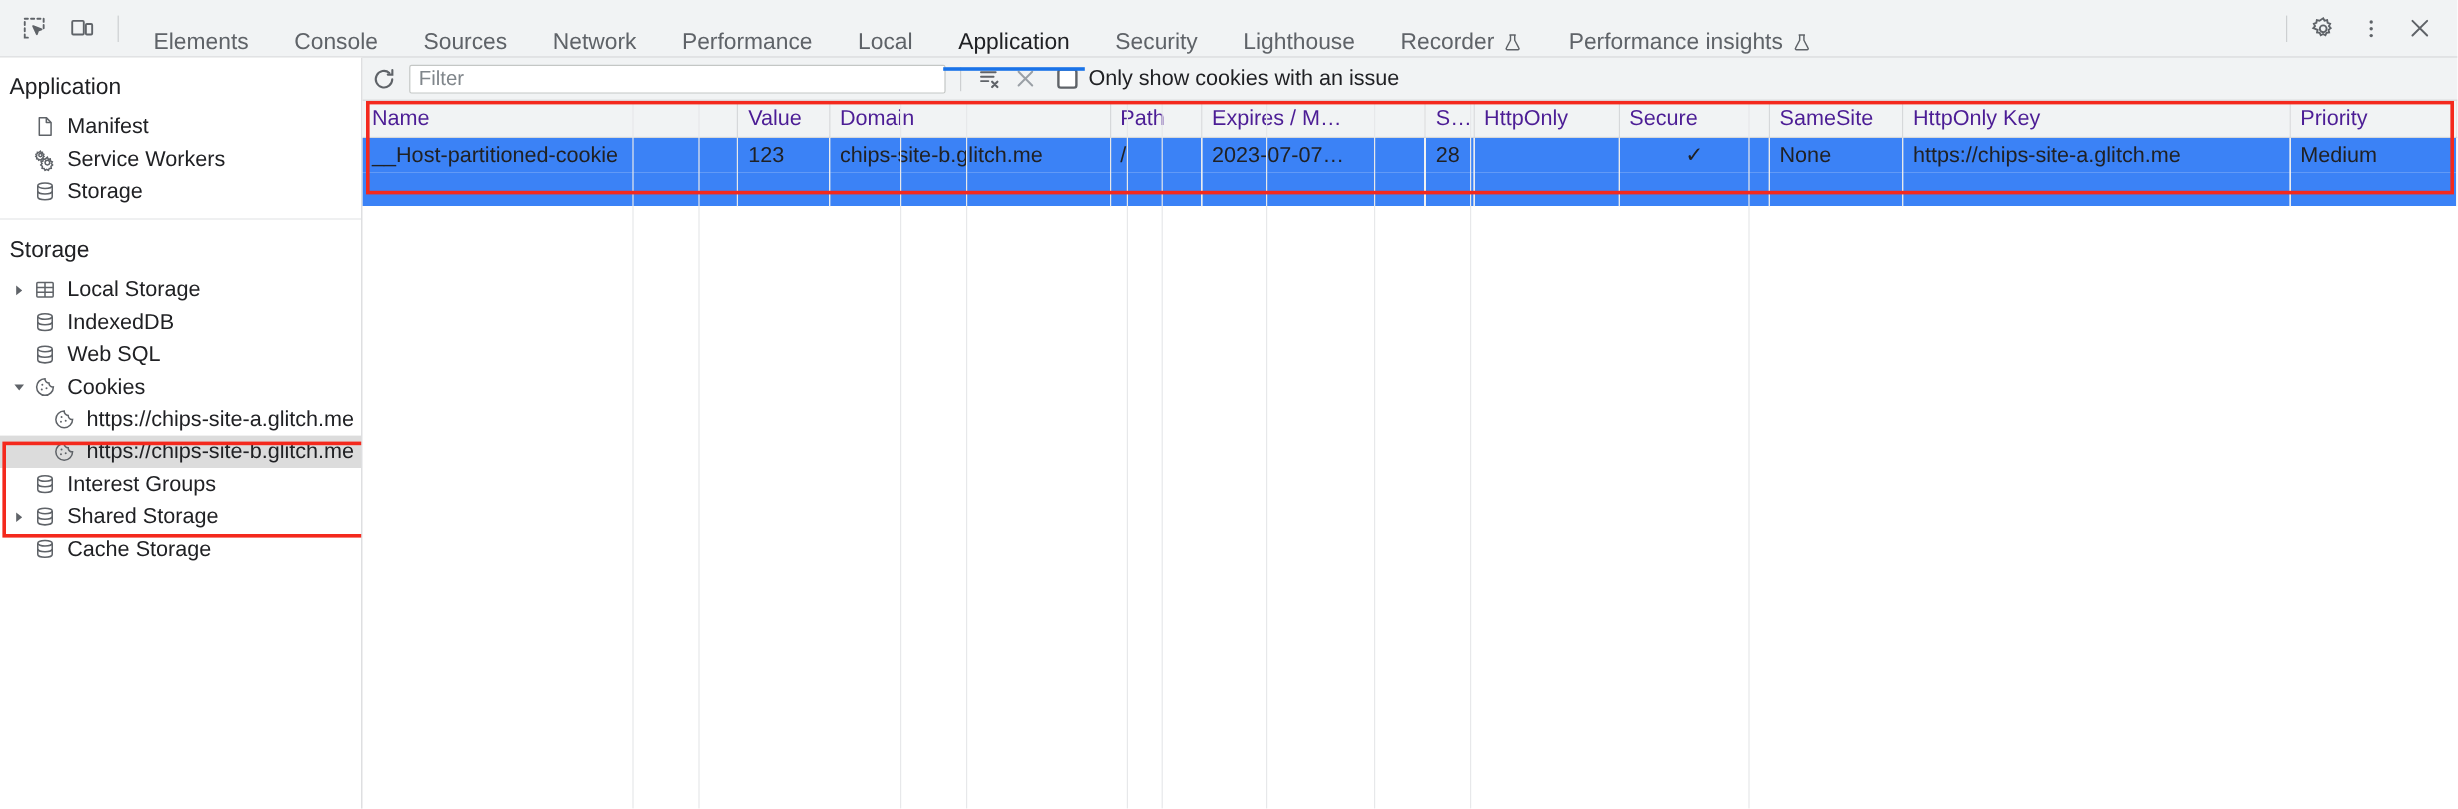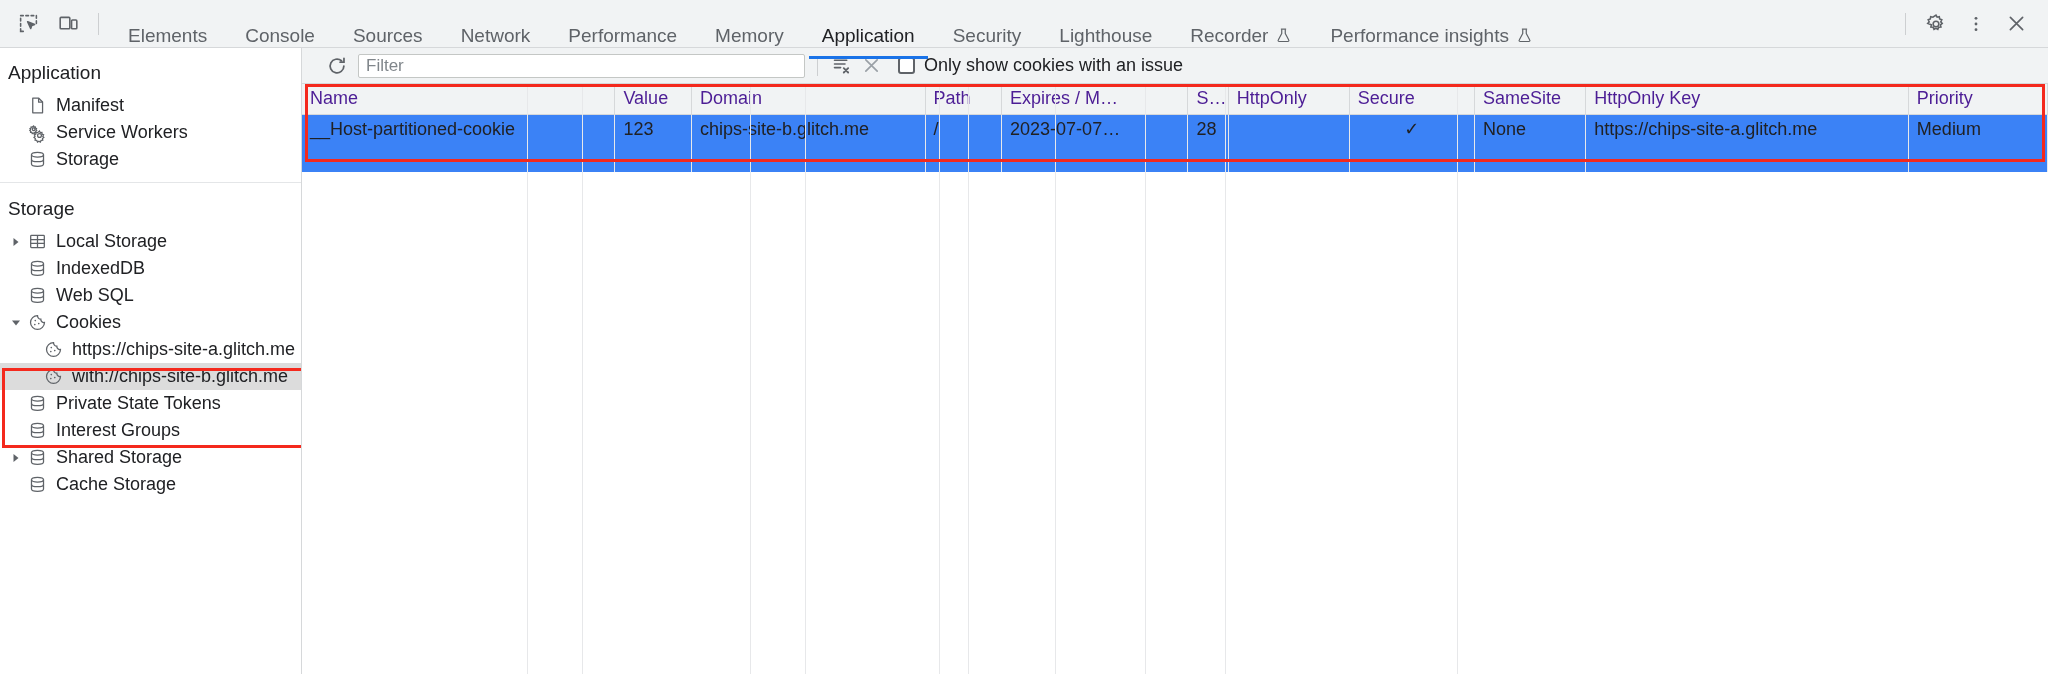--- a/index.html
+++ b/index.html
@@ -100,21 +100,21 @@
   }
 
   
   .main { flex: 1; display: flex; flex-direction: column; min-width: 0; background:#fff; }
 
   .filterbar {
     height: 36px; min-height: 36px;
     background: #f1f3f4;
     border-bottom: 1px solid #d6d8da;
     display: flex; align-items: center;
-    gap: 0px; padding: 0 8px 0 20px;
+    gap: 0px; padding: 0 8px 0 3px;
   }
   .fb-btn {
     width: 30px; height: 30px;
     display: flex; align-items: center; justify-content: center;
     color: #5f6368; flex: 0 0 auto;
   }
   .filter-input {
     flex: 0 0 auto;
     width: 447px; height: 24px;
     margin-left: 6px;
@@ -204,21 +204,21 @@
       <div class="tab">
         <span>Sources</span>
       </div>
       <div class="tab">
         <span>Network</span>
       </div>
       <div class="tab">
         <span>Performance</span>
       </div>
       <div class="tab">
-        <span>Memory</span>
+        <span>Local</span>
       </div>
       <div class="tab active">
         <span>Application</span>
       </div>
       <div class="tab">
         <span>Security</span>
       </div>
       <div class="tab">
         <span>Lighthouse</span>
       </div>
@@ -382,34 +382,23 @@
 
       <div class="sb-item sb-indent-2 selected">
         <span class="sb-ico">
           <svg width="19" height="19" viewBox="0 0 24 24" fill="none" stroke="currentColor" stroke-width="1.6">
             <path d="M12 3.2a8.8 8.8 0 1 0 8.8 8.8 4 4 0 0 1-4.6-4.2A4.3 4.3 0 0 1 12 3.2z"></path>
             <circle cx="9.2" cy="9.6" r="1.05" fill="currentColor" stroke="none"></circle>
             <circle cx="13.6" cy="13.4" r="1.05" fill="currentColor" stroke="none"></circle>
             <circle cx="8.6" cy="14.6" r="1.05" fill="currentColor" stroke="none"></circle>
           </svg>
         </span>
-        <span class="sb-label">with://chips-site-b.glitch.me</span>
-      </div>
-
-      <div class="sb-item sb-indent-1">
-        <span class="sb-arrow spacer"></span>
-        <span class="sb-ico">
-          <svg width="19" height="19" viewBox="0 0 24 24" fill="none" stroke="currentColor" stroke-width="1.6">
-            <ellipse cx="12" cy="6" rx="7.6" ry="2.9"></ellipse>
-            <path d="M4.4 6v11.8c0 1.6 3.4 2.9 7.6 2.9s7.6-1.3 7.6-2.9V6"></path>
-            <path d="M4.4 11.9c0 1.6 3.4 2.9 7.6 2.9s7.6-1.3 7.6-2.9"></path>
-          </svg>
-        </span>
-        <span class="sb-label">Private State Tokens</span>
-      </div>
+        <span class="sb-label">https://chips-site-b.glitch.me</span>
+      </div>
+
 
       <div class="sb-item sb-indent-1">
         <span class="sb-arrow spacer"></span>
         <span class="sb-ico">
           <svg width="19" height="19" viewBox="0 0 24 24" fill="none" stroke="currentColor" stroke-width="1.6">
             <ellipse cx="12" cy="6" rx="7.6" ry="2.9"></ellipse>
             <path d="M4.4 6v11.8c0 1.6 3.4 2.9 7.6 2.9s7.6-1.3 7.6-2.9V6"></path>
             <path d="M4.4 11.9c0 1.6 3.4 2.9 7.6 2.9s7.6-1.3 7.6-2.9"></path>
           </svg>
         </span>

